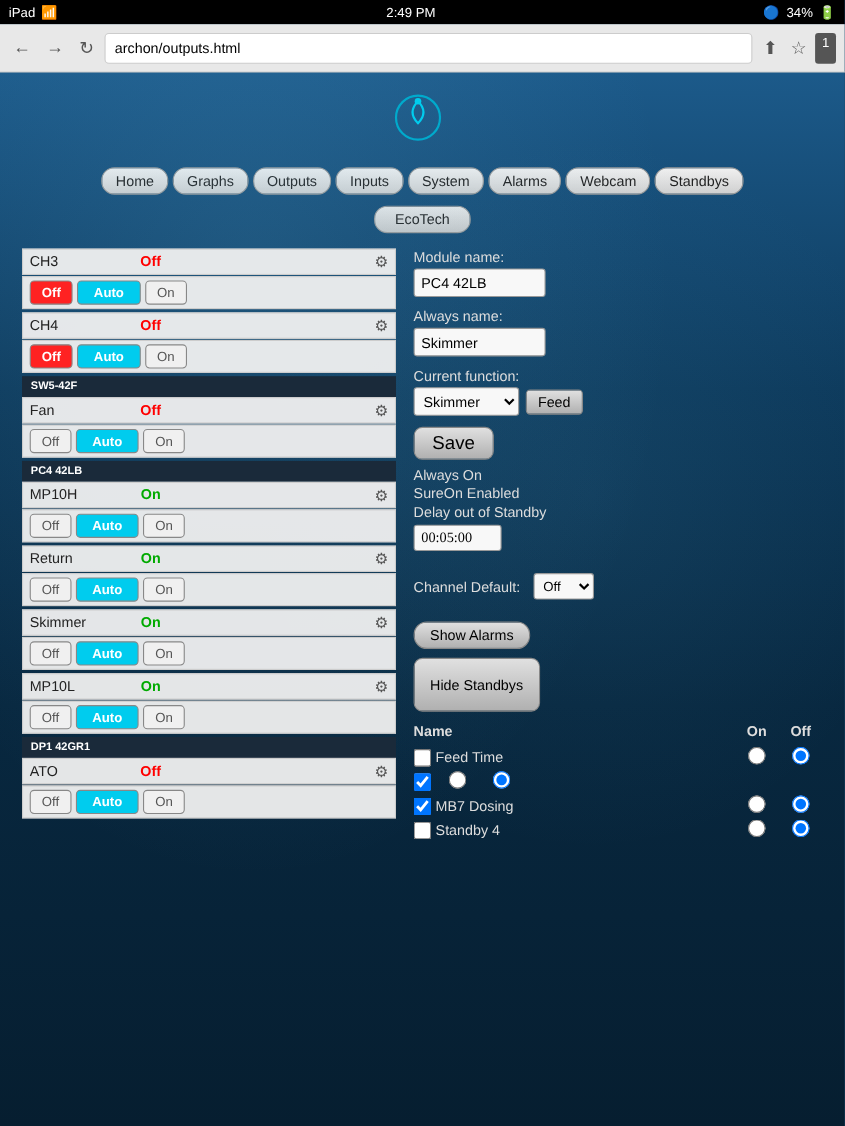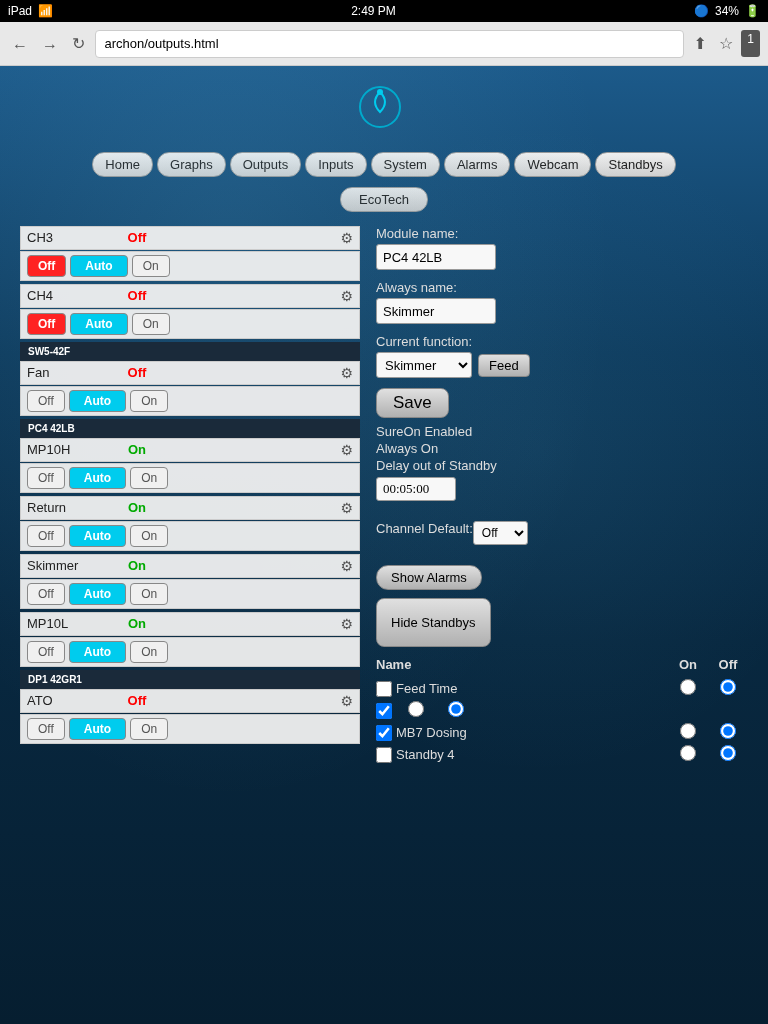--- a/index.html
+++ b/index.html
@@ -306,21 +306,22 @@
       padding: 0 6px;
       font-size: 13px;
       background: #f8f8f8;
       margin: 4px 0;
       display: block;
       font-family: Liberation Serif, serif;
     }
 
     .channel-default-row {
       display: flex;
-      gap: 0;
+      align-items: center;
+      gap: 12px;
       margin: 20px 0;
     }
 
     .default-select {
       height: 24px;
       border: 1px solid #999;
       border-radius: 3px;
       padding: 0 4px;
       font-size: 12px;
       background: #f8f8f8;
@@ -570,22 +571,22 @@
             <option>Skimmer</option>
             <option>Always On</option>
             <option>Feed Timer</option>
           </select>
           <button class="show-btn">Feed</button>
         </div>
       </div>
 
       <button class="save-btn">Save</button>
 
+      <p class="info-text">Always On</p>
       <p class="info-text">SureOn Enabled</p>
-      <p class="info-text">Always On</p>
       <p class="info-text">Delay out of Standby</p>
       <input class="time-input" type="text" value="00:05:00" style="">
 
       <div class="channel-default-row">
         <span class="form-label" style="margin:0;">Channel Default:</span>
         <select class="default-select">
           <option>Off</option>
           <option>On</option>
           <option>Auto</option>
         </select>

